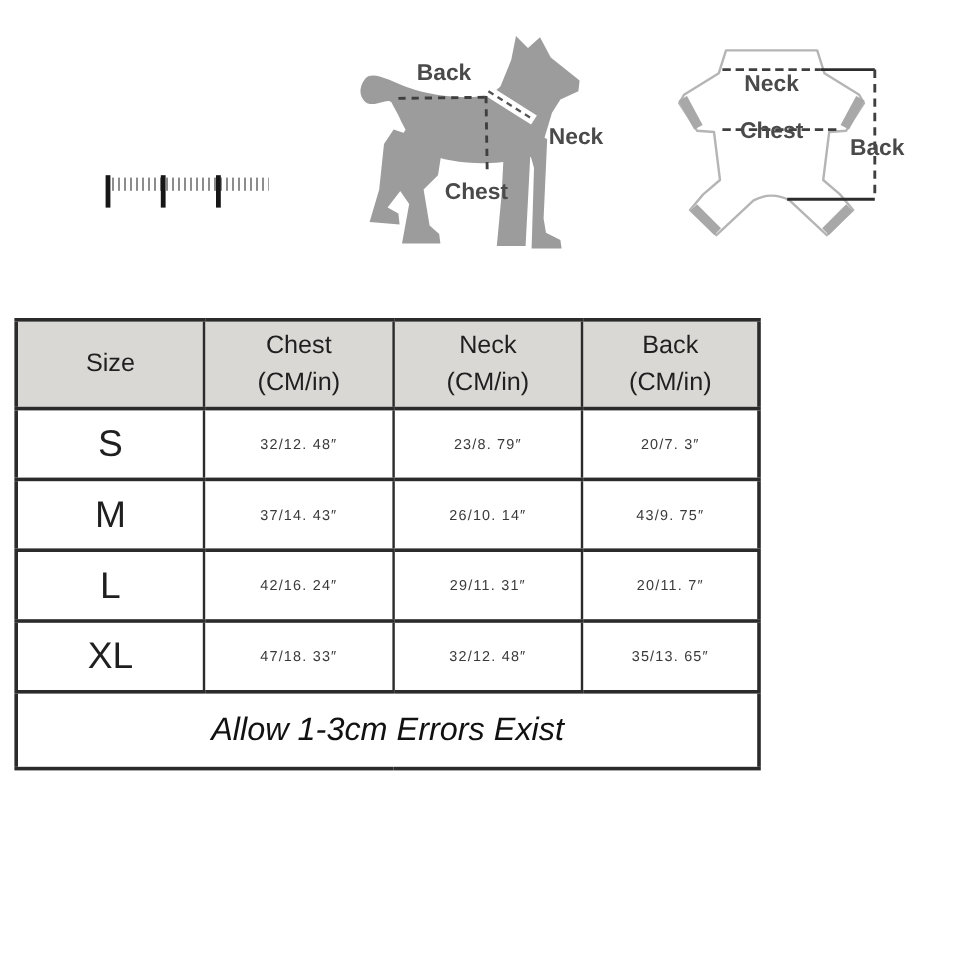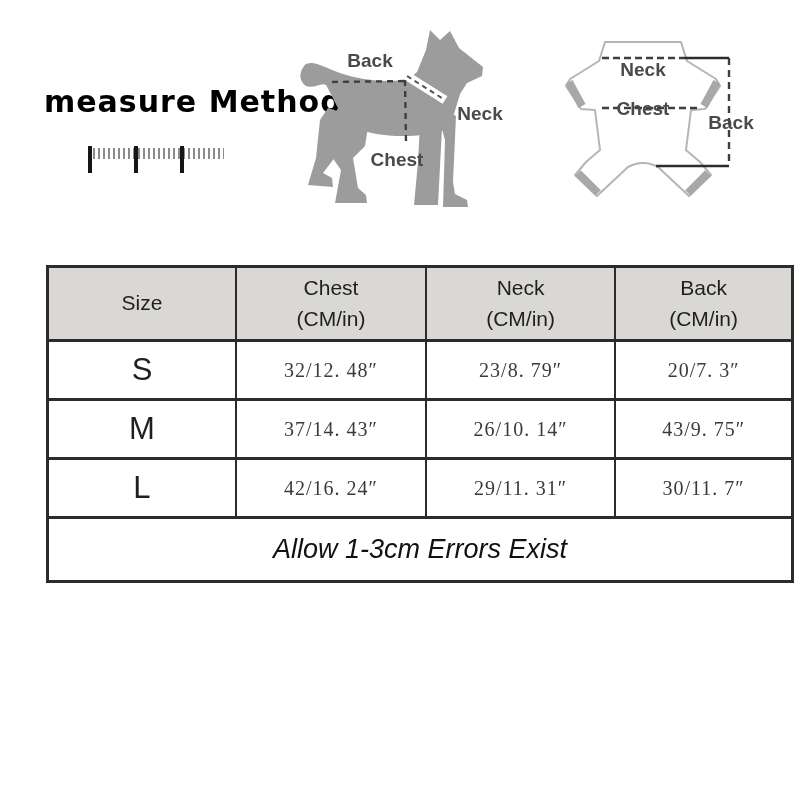--- a/index.html
+++ b/index.html
@@ -21,46 +21,45 @@
   .ruler .bar{position:absolute;top:0;width:4px;height:27px;background:#161616;}
   .bar1{left:0;} .bar2{left:46px;} .bar3{left:92px;}
   
   .dog-svg{position:absolute;left:296px;top:10px;}
   .garment-svg{position:absolute;left:548px;top:12px;}
   .diagram-label{
     font-family:"Liberation Sans",sans-serif;font-weight:bold;font-size:19px;fill:#4a4a4a;
   }
   
   table.size-chart{
-    position:absolute;left:46px;top:265px;width:748px;
+    position:absolute;left:12px;top:265px;width:622px;
     border-collapse:collapse;table-layout:fixed;
     border:3px solid #2b2b2b;
   }
   .size-chart th,.size-chart td{
     border-left:2px solid #2b2b2b;border-right:2px solid #2b2b2b;
     border-top:3px solid #2b2b2b;border-bottom:3px solid #2b2b2b;
     text-align:center;vertical-align:middle;padding:0;
   }
   .size-chart thead tr{height:74px;}
   .size-chart thead th{
     background:#d9d8d5;font-weight:normal;font-size:21px;color:#1f1f1f;line-height:1.45;
   }
   .size-chart tbody tr{height:59px;}
   .cell-size{font-size:31px;color:#1f1f1f;font-family:"Liberation Sans",sans-serif;}
-  .cell-val{font-size:20px;color:#3a3a3a;font-family:Liberation Serif, serif;letter-spacing:1px;}
+  .cell-val{font-size:12px;color:#3a3a3a;font-family:Liberation Sans, sans-serif;letter-spacing:1px;}
   .size-chart tfoot tr{height:64px;font-style:italic;}
   .size-chart tfoot td{font-size:27px;color:#111;}
   .col-size{width:25.3%;} .col-chest{width:25.5%;} .col-neck{width:25.4%;} .col-back{width:23.8%;}
 </style>
 </head>
 <body>
 
 <div class="canvas">
 
-  <div class="title">measure Method</div>
 
   <div class="ruler">
     <div class="ticks"></div>
     <div class="bar bar1"></div>
     <div class="bar bar2"></div>
     <div class="bar bar3"></div>
   </div>
 
   <svg class="dog-svg" width="248" height="212" viewBox="0 0 248 212">
     <path fill="#9c9c9c" d="M121,62 L113,69 C96,73 66,71 44,63 C30,58 14,48 8,56 C2,64 4,72 10,76
@@ -133,21 +132,27 @@
       <tr>
         <td class="cell-size">M</td>
         <td class="cell-val">37/14. 43″</td>
         <td class="cell-val">26/10. 14″</td>
         <td class="cell-val">43/9. 75″</td>
       </tr>
       <tr>
         <td class="cell-size">L</td>
         <td class="cell-val">42/16. 24″</td>
         <td class="cell-val">29/11. 31″</td>
-        <td class="cell-val">30/11. 7″</td>
+        <td class="cell-val">20/11. 7″</td>
+      </tr>
+      <tr>
+        <td class="cell-size">XL</td>
+        <td class="cell-val">47/18. 33″</td>
+        <td class="cell-val">32/12. 48″</td>
+        <td class="cell-val">35/13. 65″</td>
       </tr>
     </tbody>
     <tfoot>
       <tr>
         <td colspan="4">Allow 1-3cm Errors Exist</td>
       </tr>
     </tfoot>
   </table>
 
 </div>

